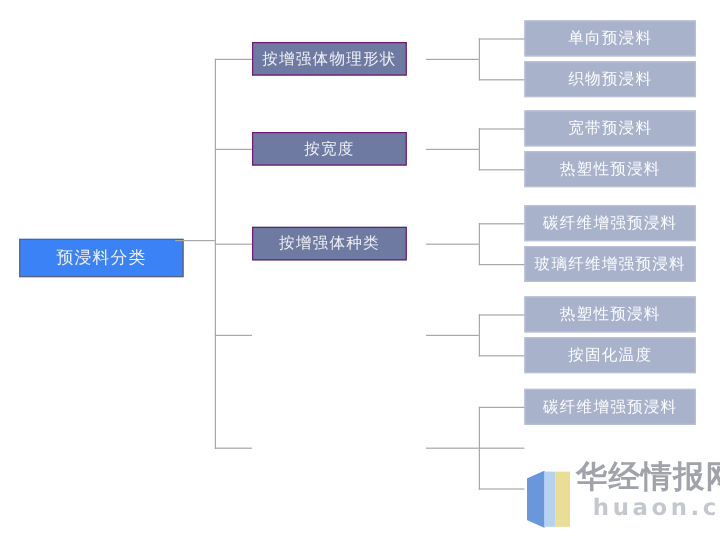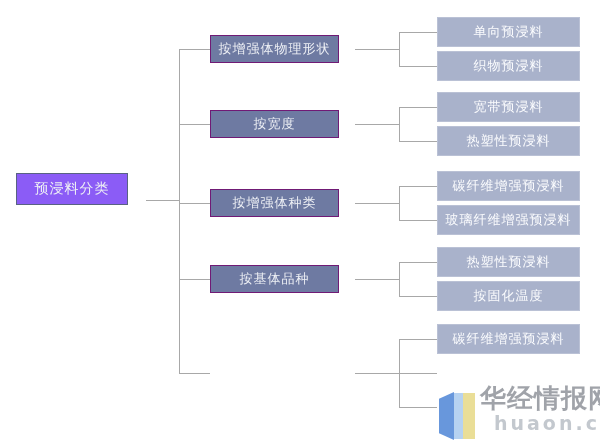--- a/index.html
+++ b/index.html
@@ -5,22 +5,22 @@
   html,body{margin:0;padding:0;background:#ffffff;}
   #canvas{
     position:relative;width:600px;height:444px;background:#ffffff;
     font-family:"DejaVu Sans","Liberation Sans",sans-serif;overflow:hidden;
   }
   .node{
     position:absolute;display:flex;align-items:center;justify-content:center;
     box-sizing:border-box;color:#eef0f5;letter-spacing:1px;text-align:center;
   }
   .root-node{
-    left:16px;top:173px;width:112px;height:32px;
-    background:#8b5cf6;border:1px solid #596283;font-size:14px;
+    left:16px;top:199px;width:137px;height:32px;
+    background:#3b82f6;border:1px solid #596283;font-size:14px;
   }
   .cat-node{
     left:210px;width:129px;height:28px;
     background:#6e7aa2;border:1px solid #701a75;font-size:13px;
   }
   .leaf-node{
     left:437px;width:143px;height:30px;
     background:#a9b2cb;border:1px solid #bac1d5;font-size:13px;color:#fbfcfe;
   }
   .cat-1{top:35px}.cat-2{top:110px}.cat-3{top:189px}.cat-4{top:265px}.cat-5{top:359px}
@@ -71,21 +71,20 @@
 </head>
 <body>
 
 <div id="canvas">
 
   <div class="node root-node">预浸料分类</div>
 
   <div class="node cat-node cat-1">按增强体物理形状</div>
   <div class="node cat-node cat-2">按宽度</div>
   <div class="node cat-node cat-3">按增强体种类</div>
-  <div class="node cat-node cat-4">按基体品种</div>
 
   <div class="node leaf-node lf-0">单向预浸料</div>
   <div class="node leaf-node lf-1">织物预浸料</div>
   <div class="node leaf-node lf-2">宽带预浸料</div>
   <div class="node leaf-node lf-3">热塑性预浸料</div>
   <div class="node leaf-node lf-4">碳纤维增强预浸料</div>
   <div class="node leaf-node lf-5">玻璃纤维增强预浸料</div>
   <div class="node leaf-node lf-6">热塑性预浸料</div>
   <div class="node leaf-node lf-7">按固化温度</div>
   <div class="node leaf-node lf-8">碳纤维增强预浸料</div>

